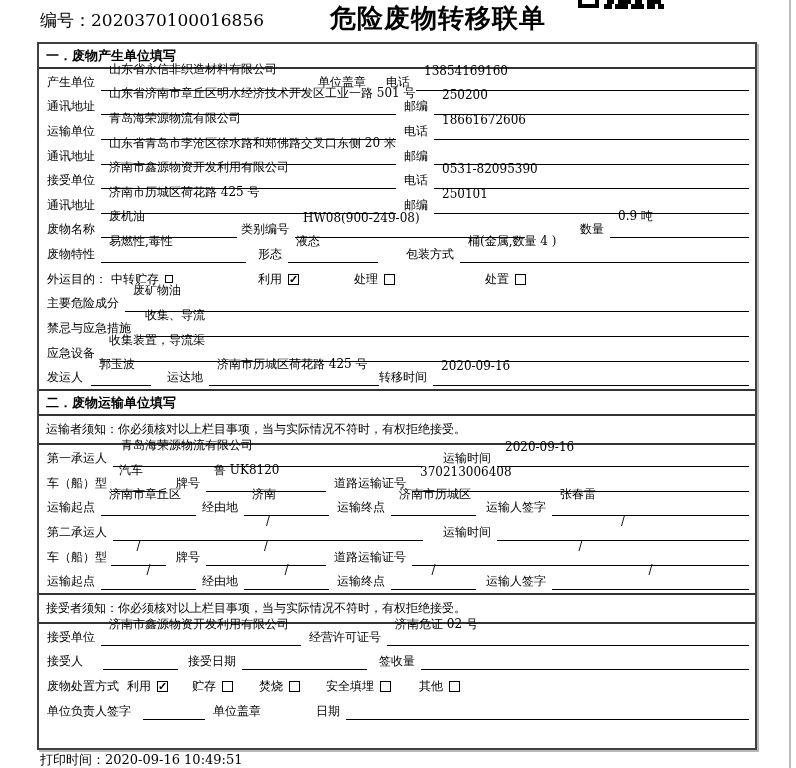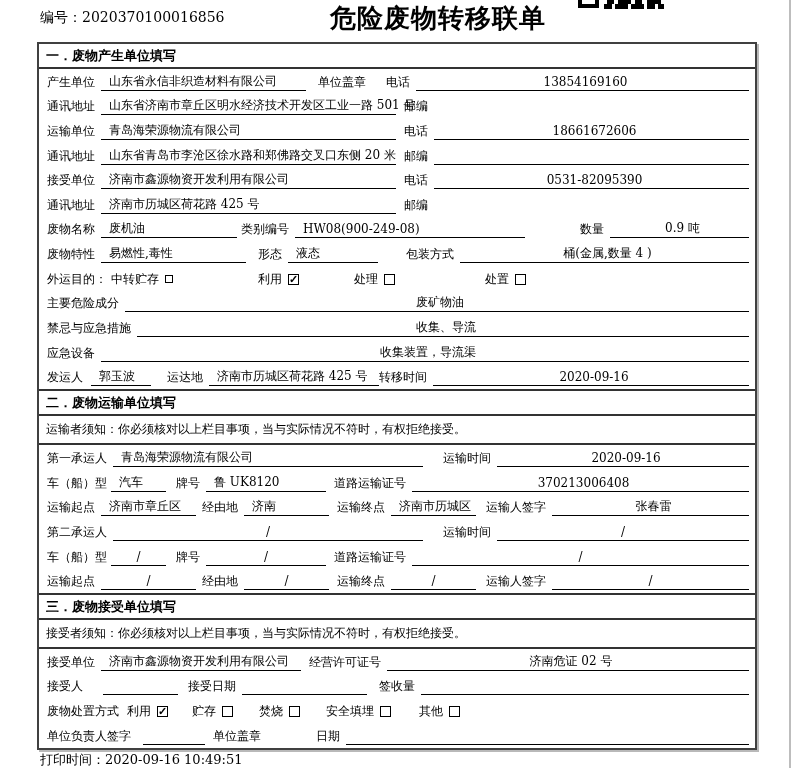--- a/index.html
+++ b/index.html
@@ -2,21 +2,21 @@
 <html><head>
 <meta charset="utf-8">
 <style>
   * { box-sizing: border-box; }
   html,body { margin:0; padding:0; }
   body {
     width:796px; height:768px; position:relative; overflow:hidden;
     background:#ffffff; color:#000;
     font-family:"DejaVu Serif","Liberation Serif",serif;
   }
-  .serial { position:absolute; left:40px; top:9px; font-size:14px; white-space:nowrap; }
+  .serial { position:absolute; left:40px; top:9px; font-size:17px; white-space:nowrap; }
   .title {
     position:absolute; top:1px; left:calc(50% + 40px); transform:translateX(-50%);
     margin:0; font-size:26px; font-weight:bold; white-space:nowrap; letter-spacing:1px;
   }
   .qr { position:absolute; left:578px; top:0; width:92px; height:9px; overflow:hidden; }
   .qr div { position:absolute; background:#000; }
   .qr .outline { background:transparent; border:4px solid #000; }
   .form {
     position:absolute; left:37px; top:42px; width:720px; height:708px;
     border:2px solid #404040; box-shadow:2px 2px 0 #b9b9b9;
@@ -27,23 +27,23 @@
   .sec-header {
     height:25px; line-height:23px; padding-left:7px;
     font-weight:bold; font-size:13px; border-bottom:2px solid #333;
   }
   .notice { height:29px; line-height:27px; padding-left:7px; border-bottom:2px solid #333; white-space:nowrap; }
   .frow { height:24.65px; display:flex; align-items:flex-end; padding:0 6px 3px 8px; }
   .frow > * + * { margin-left:6px; }
   .lab { white-space:nowrap; flex:0 0 auto; }
   .val {
     border-bottom:1px solid #000; white-space:nowrap; min-height:16px;
-    padding:0 2px 0 8px; flex:0 0 auto;
-  }
-  .val.fill { flex:1 1 auto;text-align:center; }
+    padding:0 2px 12px 8px; flex:0 0 auto;
+  }
+  .val.fill { flex:1 1 auto; }
   .val.center { text-align:center; padding-left:2px; }
   .chk { white-space:nowrap; flex:0 0 auto; display:inline-flex; align-items:center; }
   .box {
     display:inline-block; width:11px; height:11px; border:1px solid #000; margin-left:6px;
     font-size:11px; line-height:9px; text-align:center; font-weight:bold; flex:0 0 auto;
   }
   .box.small { width:8px; height:8px; }
   .footer { position:absolute; left:40px; top:751px; font-size:13px; white-space:nowrap; }
   .page-edge { position:absolute; left:789px; top:0; width:2px; height:768px; background:#bdbdbd; }
 </style>
@@ -74,20 +74,21 @@
         <span class="lab">产生单位</span>
         <span class="val" style="width: 205px;">山东省永信非织造材料有限公司</span>
         <span class="lab" style="margin-left: 12px;">单位盖章</span>
         <span class="lab" style="margin-left: 20px;">电话</span>
         <span class="val fill">13854169160</span>
       </div>
       <div class="frow">
         <span class="lab">通讯地址</span>
         <span class="val" style="width: 295px;">山东省济南市章丘区明水经济技术开发区工业一路 501 号</span>
         <span class="lab" style="margin-left: 8px;">邮编</span>
+        <span class="val fill">250200</span>
       </div>
       <div class="frow">
         <span class="lab">运输单位</span>
         <span class="val" style="width: 295px;">青岛海荣源物流有限公司</span>
         <span class="lab" style="margin-left: 8px;">电话</span>
         <span class="val fill">18661672606</span>
       </div>
       <div class="frow">
         <span class="lab">通讯地址</span>
         <span class="val" style="width: 295px;">山东省青岛市李沧区徐水路和郑佛路交叉口东侧 20 米</span>
@@ -97,20 +98,21 @@
       <div class="frow">
         <span class="lab">接受单位</span>
         <span class="val" style="width: 295px;">济南市鑫源物资开发利用有限公司</span>
         <span class="lab" style="margin-left: 8px;">电话</span>
         <span class="val fill">0531-82095390</span>
       </div>
       <div class="frow">
         <span class="lab">通讯地址</span>
         <span class="val" style="width: 295px;">济南市历城区荷花路 425 号</span>
         <span class="lab" style="margin-left: 8px;">邮编</span>
+        <span class="val fill">250101</span>
       </div>
       <div class="frow">
         <span class="lab">废物名称</span>
         <span class="val" style="width: 136px;">废机油</span>
         <span class="lab" style="margin-left: 4px;">类别编号</span>
         <span class="val" style="width: 230px;">HW08(900-249-08)</span>
         <span class="lab" style="margin-left: 55px;">数量</span>
         <span class="val fill">0.9 吨</span>
       </div>
       <div class="frow">
@@ -207,21 +209,20 @@
         <span class="val center" style="width: 95px;">/</span>
         <span class="lab" style="margin-left: 6px;">经由地</span>
         <span class="val center" style="width: 85px;">/</span>
         <span class="lab" style="margin-left: 8px;">运输终点</span>
         <span class="val center" style="width: 85px;">/</span>
         <span class="lab" style="margin-left: 10px;">运输人签字</span>
         <span class="val fill center">/</span>
       </div>
     </div>
     <div class="sec">
-      <div class="sec-header">三．废物接受单位填写</div>
       <div class="notice">接受者须知：你必须核对以上栏目事项，当与实际情况不符时，有权拒绝接受。</div>
       <div class="frow">
         <span class="lab">接受单位</span>
         <span class="val" style="width: 200px;">济南市鑫源物资开发利用有限公司</span>
         <span class="lab" style="margin-left: 8px;">经营许可证号</span>
         <span class="val fill">济南危证 02 号</span>
       </div>
       <div class="frow">
         <span class="lab">接受人</span>
         <span class="val" style="width: 75px; margin-left: 20px;"></span>

